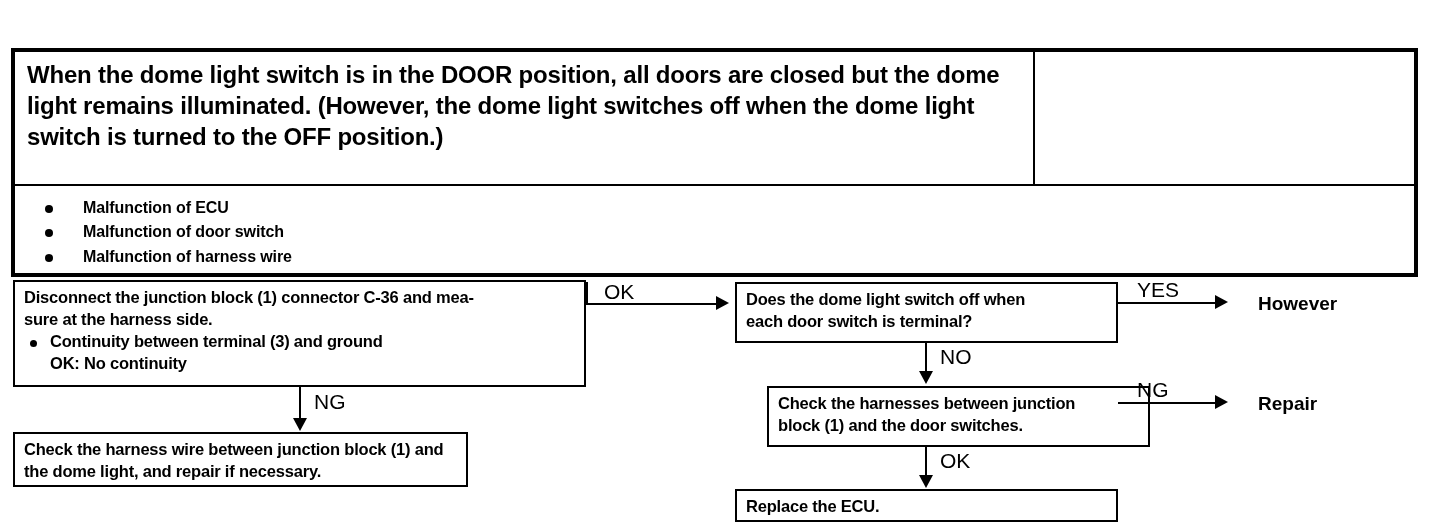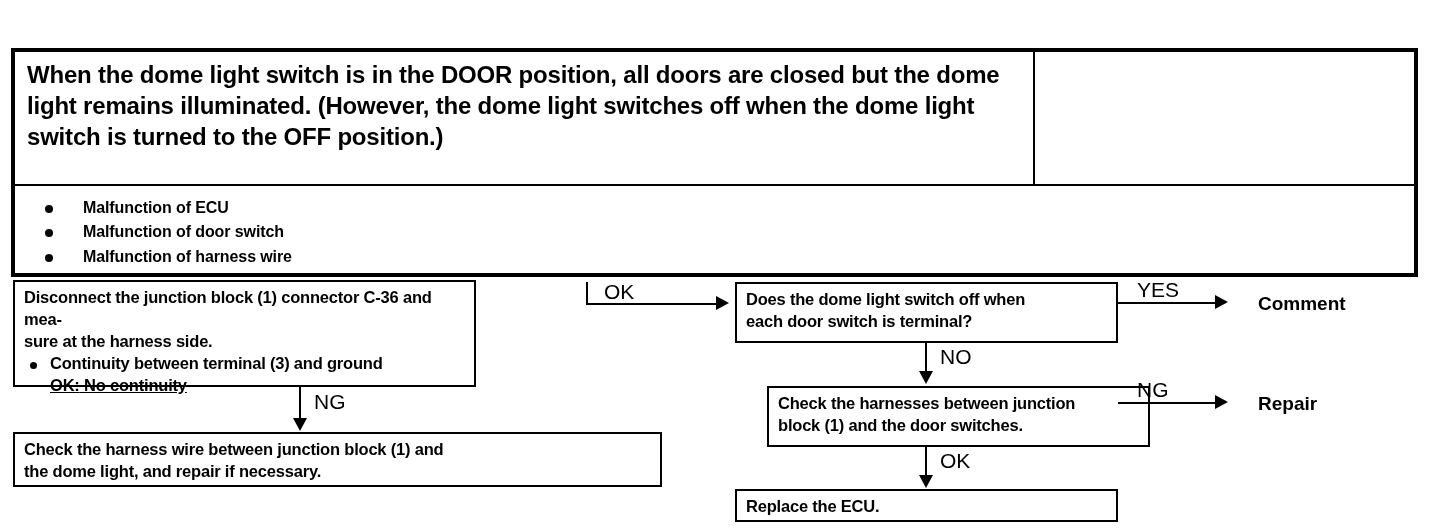--- a/index.html
+++ b/index.html
@@ -132,27 +132,26 @@
     position: absolute;
     left: 6px;
     top: 9px;
     width: 7px;
     height: 7px;
     background: #000;
     border-radius: 50%;
   }
   .fbox .indent-line {
     padding-left: 26px;
-    text-decoration: underline;
   }
   .ok-strong { font-weight: bold; }
 
   
-  #box-disconnect { left: 13px;  top: 280px; width: 463px; height: 107px; }
-  #box-check-harness-wire { left: 13px; top: 432px; width: 649px; height: 55px; }
+  #box-disconnect { left: 13px;  top: 280px; width: 573px; height: 107px; }
+  #box-check-harness-wire { left: 13px; top: 432px; width: 455px; height: 55px; }
   #box-does-switch-off { left: 735px; top: 282px; width: 383px; height: 61px; }
   #box-check-harnesses { left: 735px; top: 386px; width: 383px; height: 61px; margin-left: 32px; }
   #box-replace-ecu { left: 735px; top: 489px; width: 383px; height: 33px; }
 
   
   .hline { position: absolute; height: 2px; background: #000; }
   .vline { position: absolute; width: 2px; background: #000; }
 
   .arrow-right {
     position: absolute;
@@ -276,20 +275,20 @@
   <div class="arrow-down" id="conn-no-arrow"></div>
   <div class="conn-label" id="conn-no-label">NO</div>
 
   <div class="vline" id="conn-ok2-stub"></div>
   <div class="arrow-down" id="conn-ok2-arrow"></div>
   <div class="conn-label" id="conn-ok2-label">OK</div>
 
   <div class="hline" id="conn-yes-line"></div>
   <div class="arrow-right" id="conn-yes-arrow"></div>
   <div class="conn-label" id="conn-yes-label">YES</div>
-  <div class="result-label" id="label-replace">Comment</div>
+  <div class="result-label" id="label-replace">However</div>
 
   <div class="hline" id="conn-ng2-line"></div>
   <div class="arrow-right" id="conn-ng2-arrow"></div>
   <div class="conn-label" id="conn-ng2-label">NG</div>
   <div class="result-label" id="label-repair">Repair</div>
 
 </div>
 
 </body></html>

